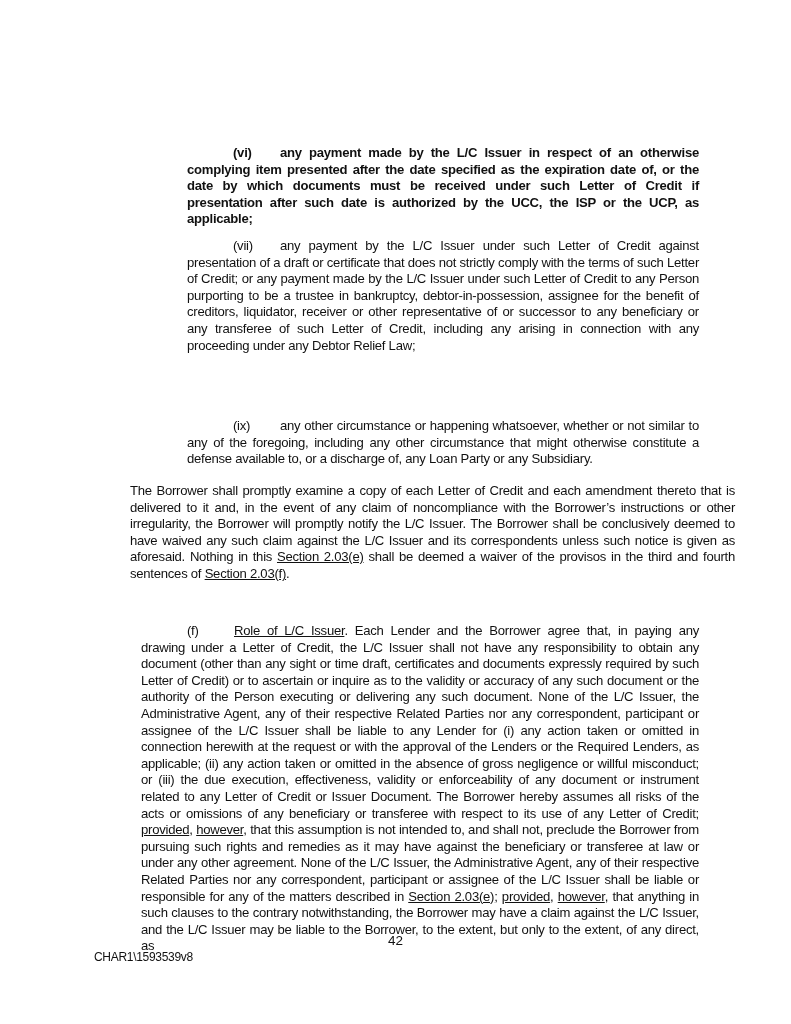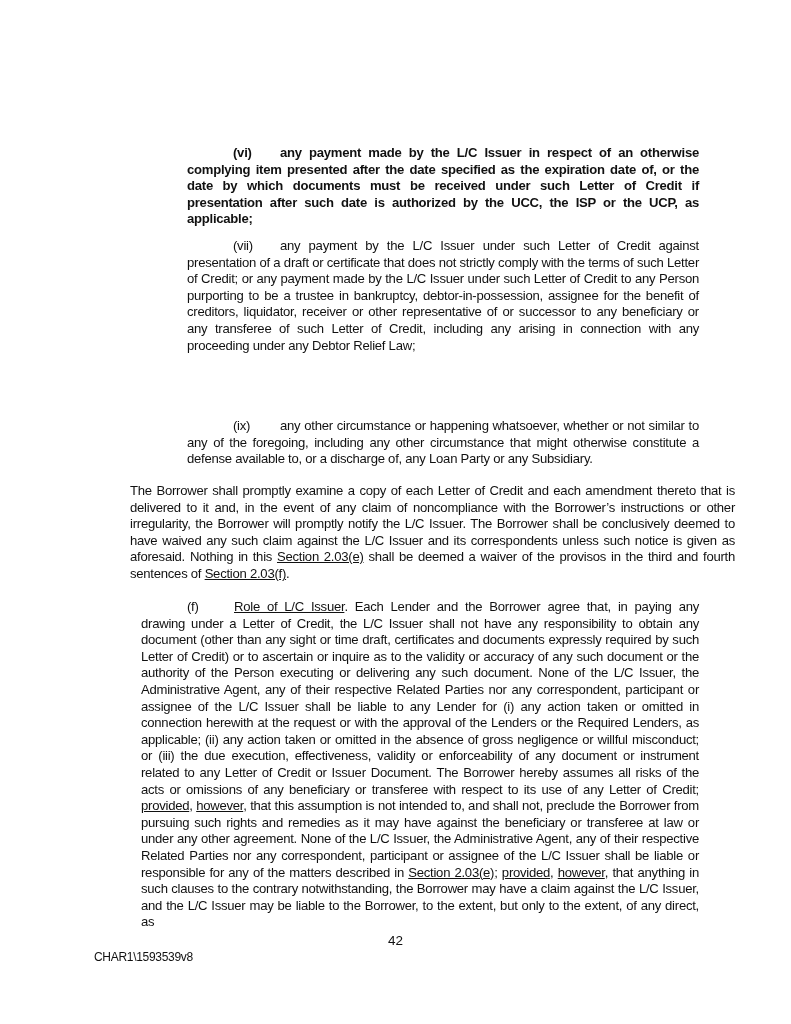--- a/index.html
+++ b/index.html
@@ -2,21 +2,21 @@
 <html><head>
 <meta charset="utf-8">
 <style>
   html, body { margin: 0; padding: 0; background: #ffffff; }
   body { width: 791px; height: 1024px; position: relative; overflow: hidden; }
   .page { position: absolute; left: 0; top: 0; width: 791px; height: 1024px; background: #fff; color: #111; font-family: "Liberation Sans", sans-serif; }
   .text { font-size: 13.1px; line-height: 16.6px; text-align: justify; letter-spacing: -0.25px; word-spacing: 0px; }
   .para { position: absolute; margin: 0; }
   .clause { left: 187px; width: 512px; }
   .full { left: 94px; width: 605px; margin-left: 36px; }
-  .fpara { left: 141px; width: 558px; }
+  .fpara { left: 141px; width: 558px; margin-top: 24px; }
   .num { display: inline-block; }
   .clause .num { margin-left: 46px; width: 47px; }
   .fpara .num { margin-left: 46px; width: 47px; }
   u { text-decoration: underline; text-underline-offset: 1px; }
   .pagenum { position: absolute; left: 388px; top: 933px; font-size: 13.5px; }
   .docid { position: absolute; left: 94px; top: 950px; font-size: 12px; letter-spacing: -0.3px; }
 </style>
 </head>
 <body>
 

